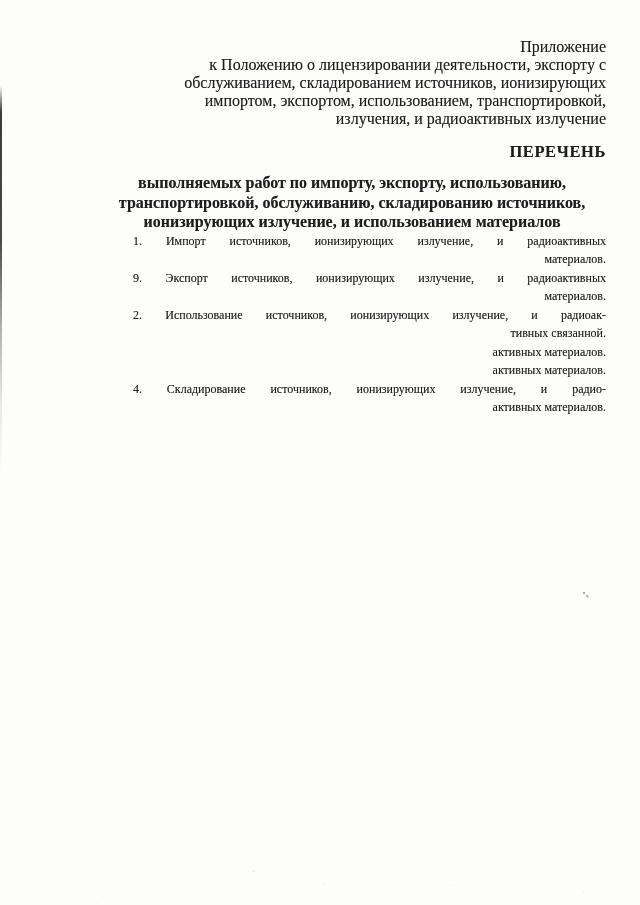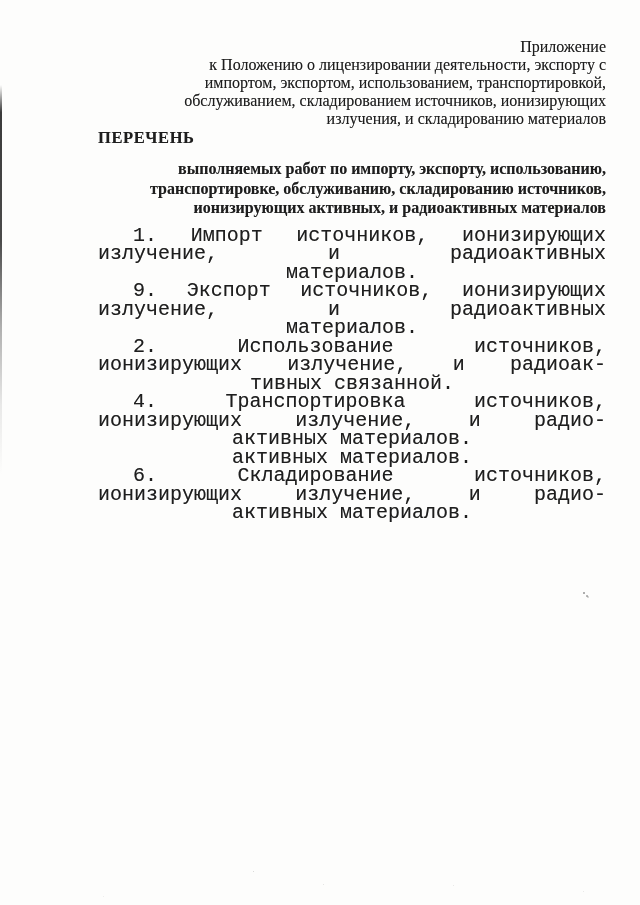--- a/index.html
+++ b/index.html
@@ -18,47 +18,46 @@
     box-sizing: border-box;
   }
   
   .doc-header {
     font-size: 16px;
     line-height: 18px;
     text-align: right;
   }
   
   .doc-title {
+    margin-top: 14px;
     font-size: 16.5px;
     font-weight: bold;
-    text-align: left;
+    text-align: right;
     letter-spacing: 0.6px;
     line-height: 19px;
   }
   
   .doc-subtitle {
     margin-top: 12px;
     font-size: 16px;
     font-weight: bold;
-    text-align: right;
+    text-align: center;
     line-height: 19.5px;
   }
   
   .doc-list {
-    margin-top: 9px;
-    font-size: 20px;
+    font-size: 12px;
     line-height: 18.5px;
-    font-family: Liberation Mono, monospace;
   }
   .para .l1 {
     text-indent: 35px;
     text-align: justify;
     text-align-last: justify;
   }
-  .para .l2 { text-align: center; }
+  .para .l2 { text-align: right; }
   
   .edge-line {
     position: absolute; left: 0; top: 85px;
     width: 2px; height: 390px;
     background: linear-gradient(to bottom,
       rgba(30,30,30,0) 0%,
       rgba(25,25,25,0.85) 7%,
       rgba(30,30,30,0.8) 40%,
       rgba(80,80,80,0.45) 62%,
       rgba(140,140,140,0.18) 82%,
@@ -84,55 +83,54 @@
 </head>
 <body>
 
 <div class="edge-line"></div>
 
 <div class="page">
 
   <div class="doc-header">
     <div>Приложение</div>
     <div>к Положению о лицензировании деятельности, экспорту с</div>
+    <div>обслуживанием, складированием источников, ионизирующих</div>
     <div>импортом, экспортом, использованием, транспортировкой,</div>
-    <div>обслуживанием, складированием источников, ионизирующих</div>
-    <div>излучения, и складированию материалов</div>
+    <div>излучения, и радиоактивных излучение</div>
   </div>
 
   <div class="doc-title">ПЕРЕЧЕНЬ</div>
 
   <div class="doc-subtitle">
     <div>выполняемых работ по импорту, экспорту, использованию,</div>
-    <div>транспортировке, обслуживанию, складированию источников,</div>
-    <div>ионизирующих активных, и радиоактивных материалов</div>
+    <div>транспортировкой, обслуживанию, складированию источников,</div>
+    <div>ионизирующих излучение, и использованием материалов</div>
   </div>
 
   <div class="doc-list">
     <div class="para">
       <div class="l1">1. Импорт источников, ионизирующих излучение, и радиоактивных</div>
       <div class="l2">материалов.</div>
     </div>
     <div class="para">
       <div class="l1">9. Экспорт источников, ионизирующих излучение, и радиоактивных</div>
       <div class="l2">материалов.</div>
     </div>
     <div class="para">
       <div class="l1">2. Использование источников, ионизирующих излучение, и радиоак-</div>
       <div class="l2">тивных связанной.</div>
     </div>
     <div class="para">
-      <div class="l1">4. Транспортировка источников, ионизирующих излучение, и радио-</div>
       <div class="l2">активных материалов.</div>
     </div>
     <div class="para">
       <div class="l2">активных материалов.</div>
     </div>
     <div class="para">
-      <div class="l1">6. Складирование источников, ионизирующих излучение, и радио-</div>
+      <div class="l1">4. Складирование источников, ионизирующих излучение, и радио-</div>
       <div class="l2">активных материалов.</div>
     </div>
   </div>
 
 </div>
 
 <div class="speck"></div>
 <div class="dust"></div>
 
 </body></html>

